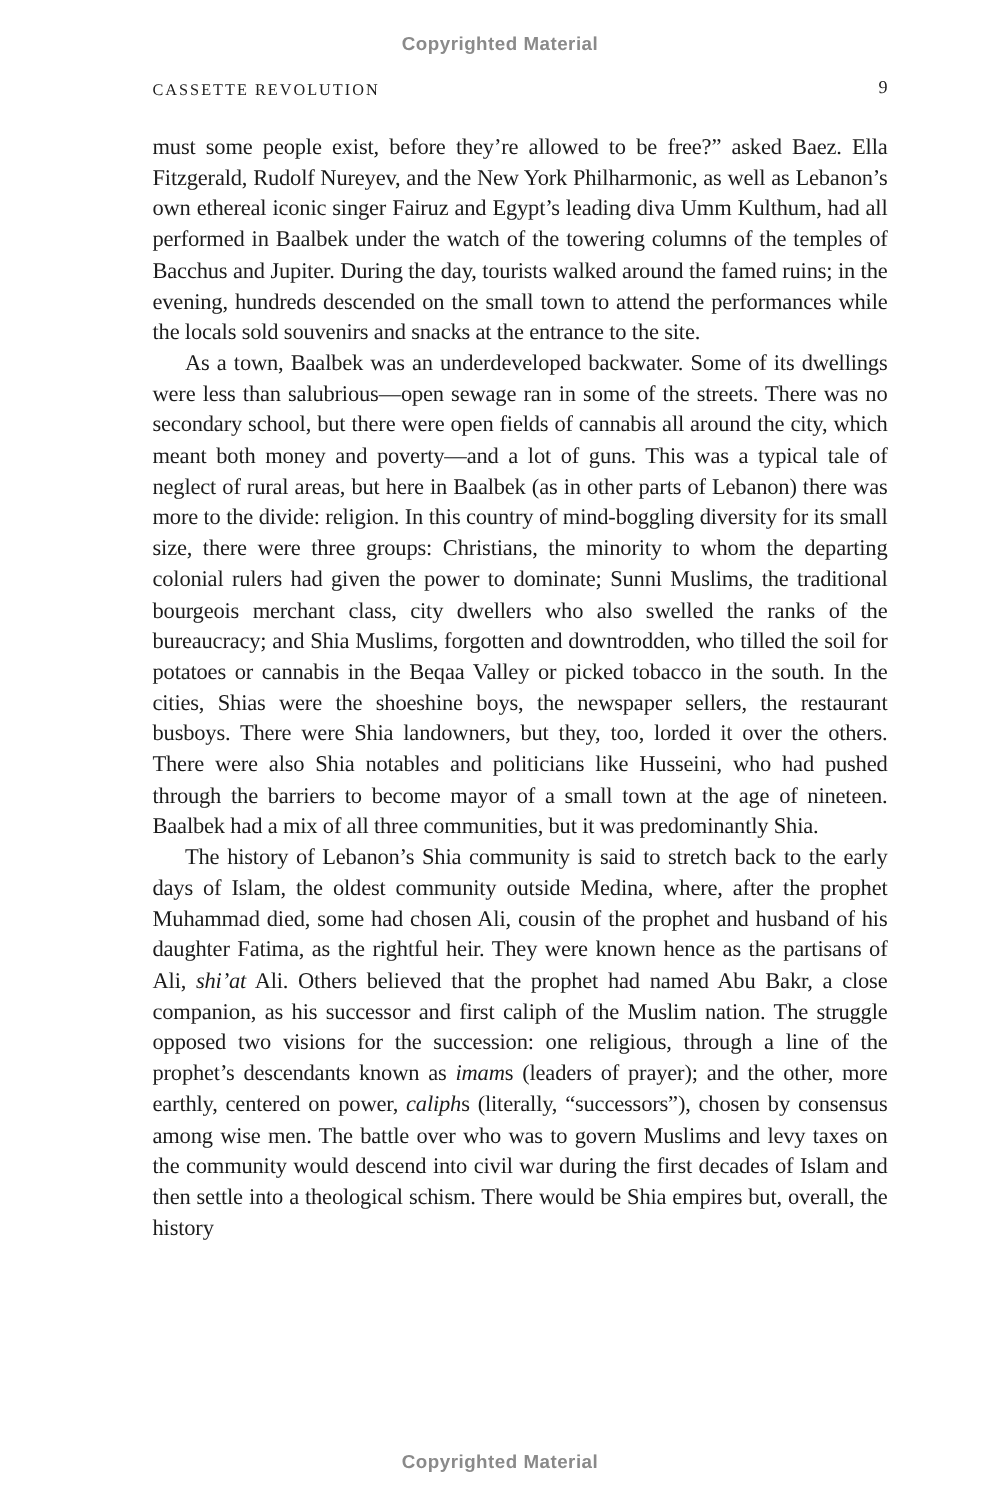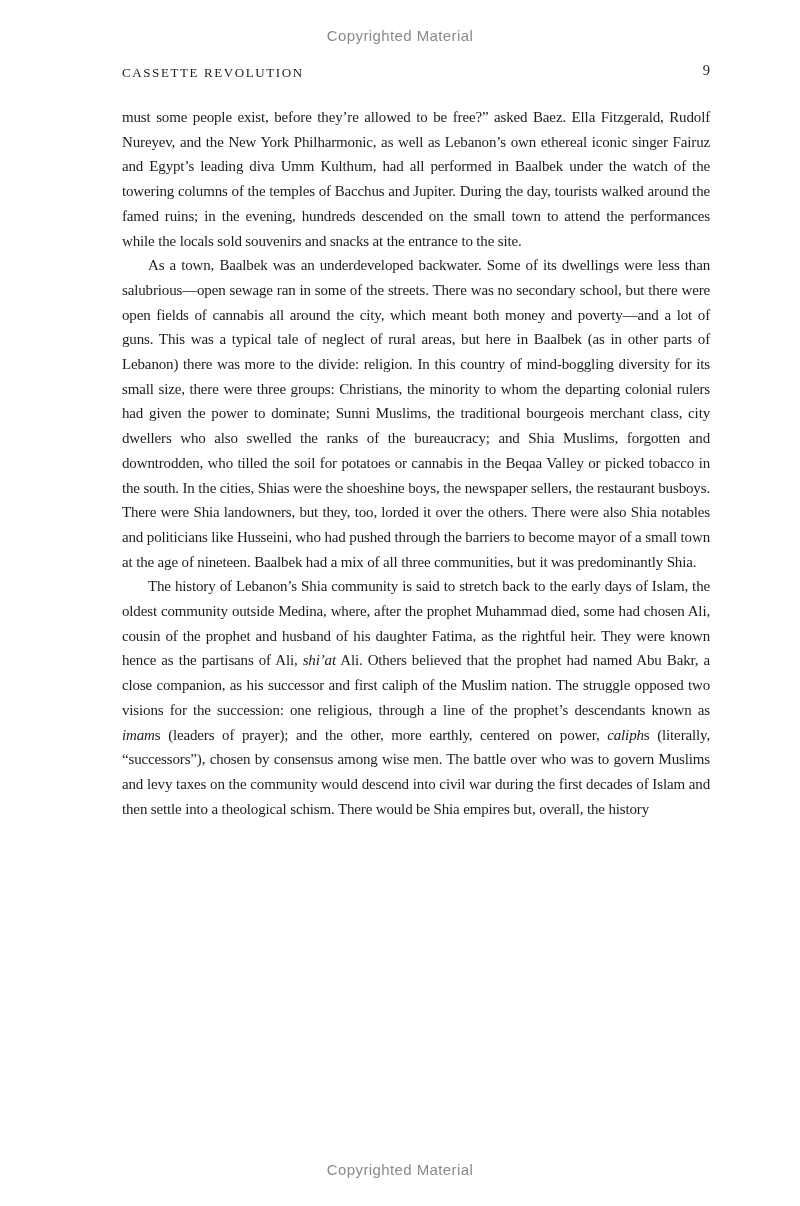--- a/index.html
+++ b/index.html
@@ -14,21 +14,21 @@
     background: var(--bg, #ffffff);
     overflow: hidden;
     font-family: "Liberation Serif", serif;
   }
   .watermark {
     position: absolute;
     left: 0;
     width: 100%;
     text-align: center;
     font-family: "Liberation Sans", sans-serif;
-    font-weight: normal;
+    font-weight: bold;
     font-size: 15px;
     letter-spacing: 0.4px;
     color: var(--wm, #8a8a8a);
   }
   .watermark.top { top: 27px; }
   .watermark.bottom { top: 1161px; }
   .header {
     position: absolute;
     top: 63px;
     left: 122px;
@@ -46,21 +46,21 @@
     right: 0;
     top: -1px;
     font-size: 14.5px;
     letter-spacing: 0;
   }
   .body {
     position: absolute;
     top: 105px;
     left: 122px;
     width: 588px;
-    font-size: 15px;
+    font-size: 18px;
     line-height: 24.7px;
     letter-spacing: -0.15px;
     color: var(--text, #1c1c1c);
     text-align: justify;
   }
   .body p {
     margin: 0;
     padding: 0;
   }
   .body p.indent { text-indent: 26px; }

